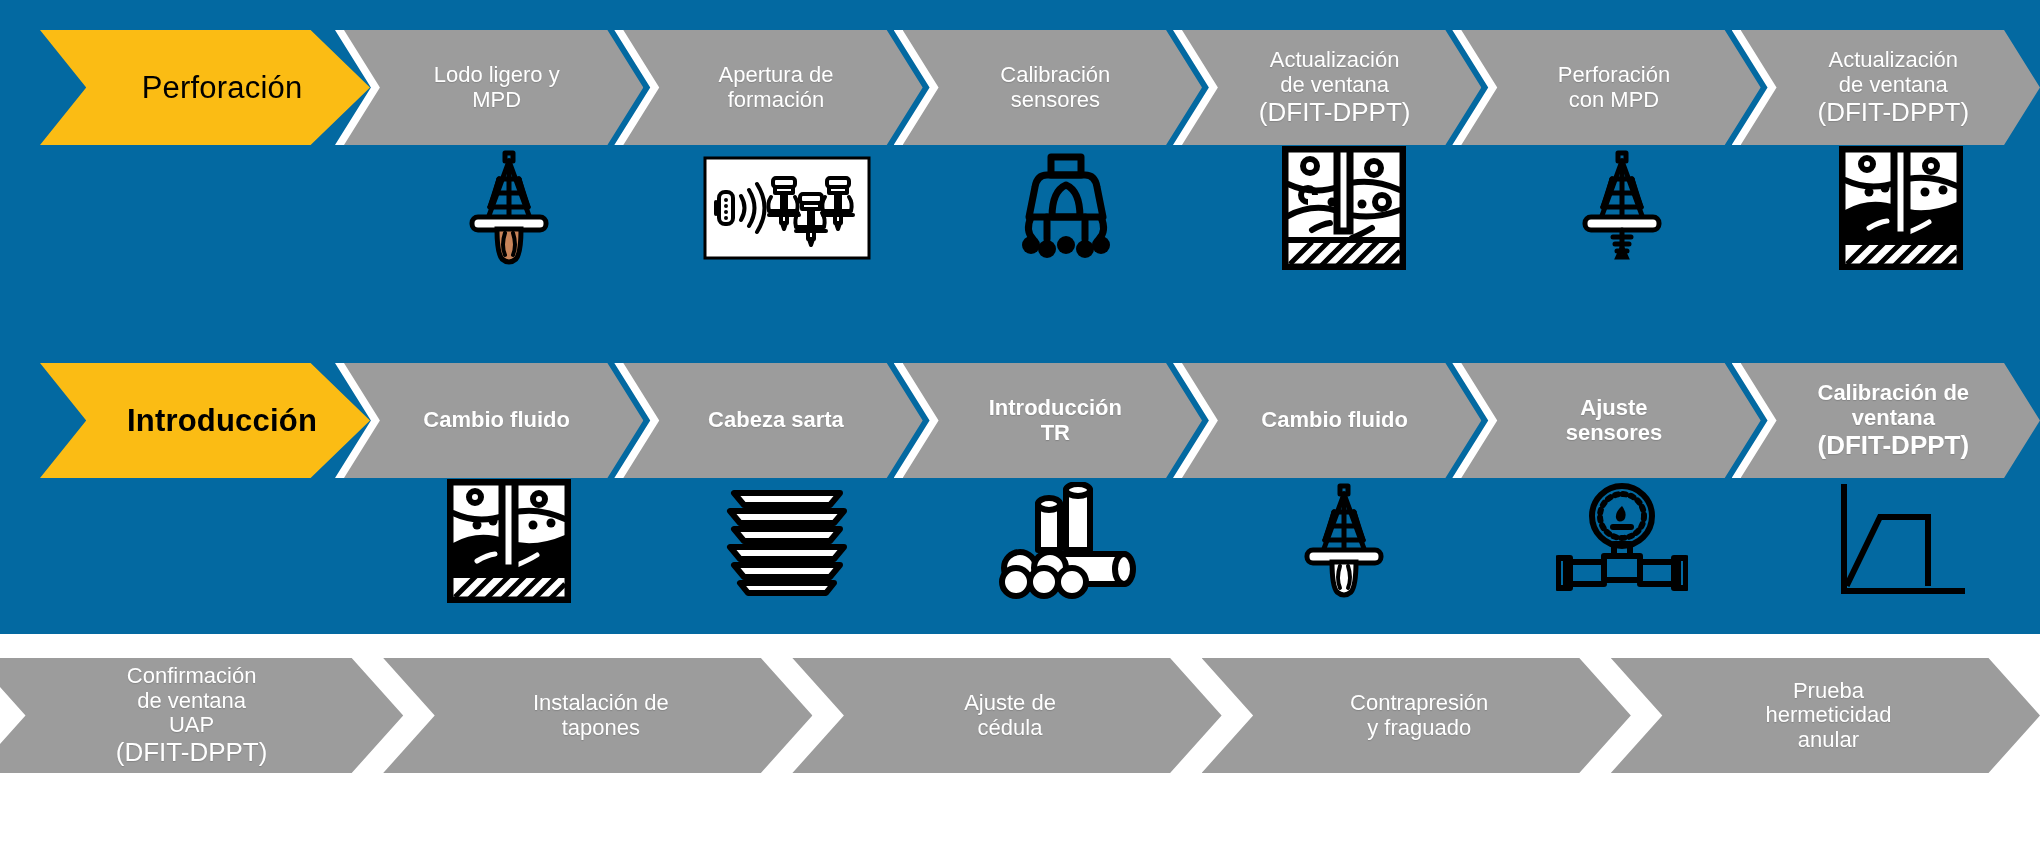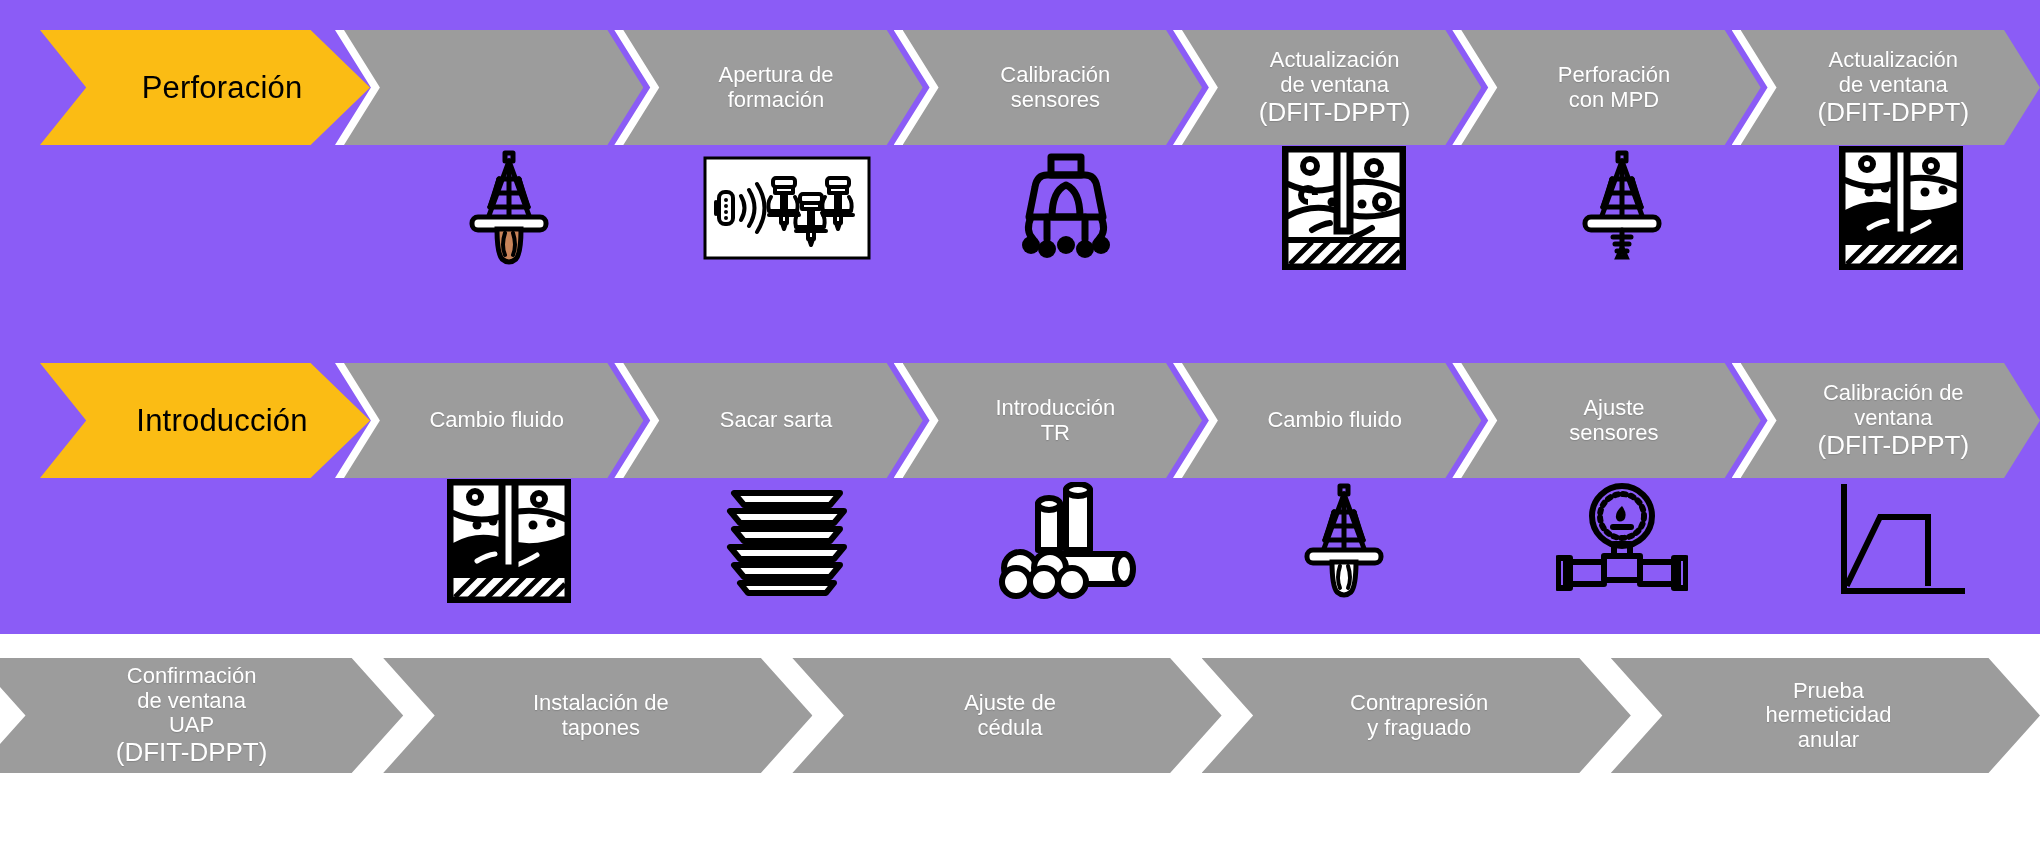--- a/index.html
+++ b/index.html
@@ -2,26 +2,26 @@
 <html><head>
 <meta charset="utf-8">
 <title>Proceso Perforación - Introducción - Cementación</title>
 <style>
   html,body{margin:0;padding:0;background:#ffffff;}
   body{
     width:2040px;height:851px;
     font-family:"Liberation Sans","DejaVu Sans",sans-serif;
     overflow:hidden;position:relative;
   }
-  .canvas{position:relative;width:2040px;height:634px;background:#8b5cf6;}
+  .canvas{position:relative;width:2040px;height:634px;background:#0369a1;}
 
   
   .band{position:absolute;left:0;width:2040px;display:flex;align-items:stretch;}
   .band-1{top:30px;height:115px;}
-  .band-2{top:363px;height:115px;}
+  .band-2{top:363px;height:115px;font-weight:bold;}
   .band-3{top:658px;height:115px;}
 
   
   .phase{
     position:relative;
     width:330px;height:115px;
     background:#FBBC14;
     -webkit-clip-path:polygon(0 0,82% 0,100% 50%,82% 100%,0 100%,14% 50%);
     clip-path:polygon(0 0,82% 0,100% 50%,82% 100%,0 100%,14% 50%);
     display:flex;align-items:center;justify-content:center;
@@ -77,20 +77,24 @@
 
   <div class="band band-1">
     <div class="phase">
       <span class="phase-label">Perforación</span>
     </div>
     <div class="steps">
 
       <div class="step">
         <div class="glow"></div>
         <div class="shape"></div>
+        <div class="step-label">
+          <span>Lodo ligero y</span><br>
+          <span>MPD</span>
+        </div>
       </div>
 
       <div class="step">
         <div class="glow"></div>
         <div class="shape"></div>
         <div class="step-label">
           <span>Apertura de</span><br>
           <span>formación</span>
         </div>
       </div>
@@ -303,21 +307,21 @@
         <div class="shape"></div>
         <div class="step-label">
           <span>Cambio fluido</span>
         </div>
       </div>
 
       <div class="step">
         <div class="glow"></div>
         <div class="shape"></div>
         <div class="step-label">
-          <span>Sacar sarta</span>
+          <span>Cabeza sarta</span>
         </div>
       </div>
 
       <div class="step">
         <div class="glow"></div>
         <div class="shape"></div>
         <div class="step-label">
           <span>Introducción</span><br>
           <span>TR</span>
         </div>

